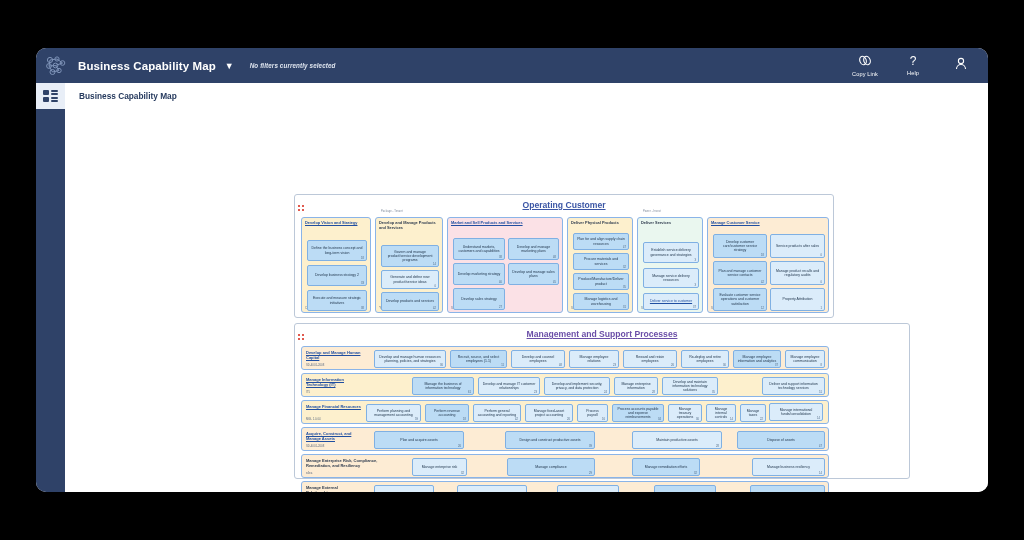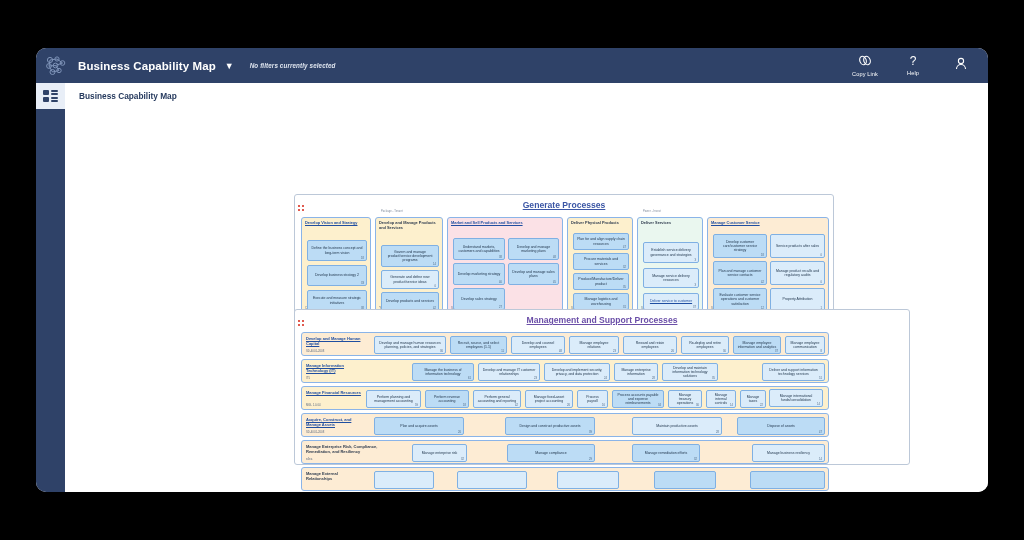--- a/index.html
+++ b/index.html
@@ -231,21 +231,21 @@
       <div class="panel-marker">
         <svg width="7" height="7" viewBox="0 0 7 7">
             <g fill="#e05a4f">
           <rect x="0" y="0" width="2" height="2"></rect>
               <rect x="4" y="0" width="2" height="2"></rect>
           <rect x="0" y="4" width="2" height="2"></rect>
               <rect x="4" y="4" width="2" height="2"></rect>
             </g>
           </svg>
       </div>
-      <div class="panel-title" style="top:5px;">Generate Processes</div>
+      <div class="panel-title" style="top:5px;">Operating Customer</div>
 
       <div class="group" style="left:6px; top:22px; width:70px; height:96px; background:#fdf0cd;">
         <div class="group-label">Develop Vision and Strategy</div>
         <div class="group-code">CDM*</div>
         <div class="tile" style="left:5px; top:22px; width:60px; height:21px;">
           <span class="t-txt">Define the business concept and long-term vision</span>
           <span class="t-num">18</span>
         </div>
         <div class="tile" style="left:5px; top:47px; width:60px; height:21px;">
           <span class="t-txt">Develop business strategy 2</span>
@@ -362,21 +362,21 @@
           <span class="t-txt">Evaluate customer service operations and customer satisfaction</span>
           <span class="t-num">12</span>
         </div>
         <div class="tile light" style="left:62px; top:70px; width:55px; height:23px;">
           <span class="t-txt">Property Attribution</span>
           <span class="t-num">1</span>
         </div>
       </div>
     </div>
 
-    <div class="panel" id="panel-management" style="left:229px; top:200px; width:616px; height:156px;padding-left:16px;">
+    <div class="panel" id="panel-management" style="left:229px; top:214px; width:616px; height:156px;padding-left:16px;">
       <div class="panel-marker">
         <svg width="7" height="7" viewBox="0 0 7 7">
             <g fill="#e05a4f">
           <rect x="0" y="0" width="2" height="2"></rect>
               <rect x="4" y="0" width="2" height="2"></rect>
           <rect x="0" y="4" width="2" height="2"></rect>
               <rect x="4" y="4" width="2" height="2"></rect>
             </g>
           </svg>
       </div>

